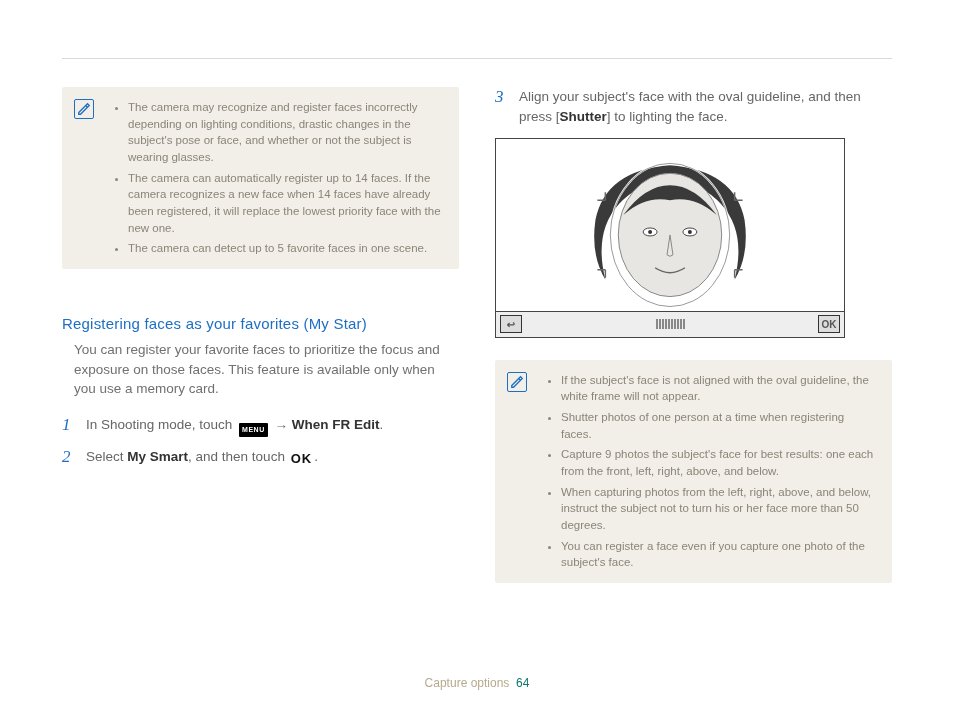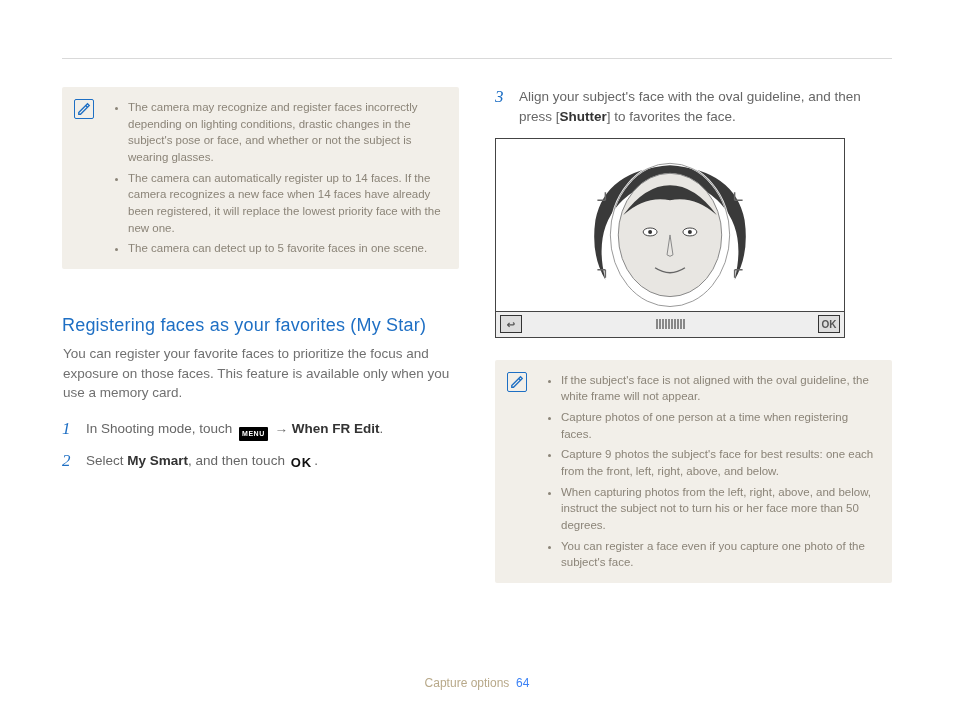--- a/index.html
+++ b/index.html
@@ -58,32 +58,32 @@
     margin:0;padding:0 0 0 14px;
     list-style:disc;
     color:var(--note-text);
     font-size:11.5px;
     line-height:1.45;
     font-weight:300;
   }
   .note-box ul li{margin-bottom:4px;}
   .note-box ul li:last-child{margin-bottom:0;}
   .h2{
-    font-size:18px;
+    font-size:15px;
     color:var(--accent);
     font-weight:300;
     margin:46px 0 8px 0;
     letter-spacing:.2px;
   }
   .intro{
     font-size:13.5px;
     line-height:1.45;
     color:#707070;
     font-weight:300;
-    margin:0 0 16px 1px;
+    margin:0 0 16px 12px;
   }
   .steps{
     margin:0;padding:0;
   }
   .step{
     display:flex;gap:10px;
     margin-bottom:10px;
     font-size:13.5px;
     line-height:1.5;
     color:#555;
@@ -148,21 +148,21 @@
     width:2px;height:100%;background:#888;
   }
   .footer{
     position:absolute;
     bottom:0;left:0;right:0;
     text-align:center;
     font-size:12px;
     color:#b8a98a;
   }
   .footer .pg{
-    color:#3b82f6;font-weight:400;
+    color:#0f766e;font-weight:400;
   }
 </style>
 </head>
 <body>
 
 <div class="page">
   <div class="hr-top"></div>
 
   <div class="cols">
 
@@ -199,21 +199,21 @@
           </div>
         </div>
       </div>
     </div>
 
     <div class="col">
       <div class="steps">
         <div class="step">
           <div class="step-num">3</div>
           <div class="step-body">
-            <span>Align your subject's face with the oval guideline, and then press [</span><b>Shutter</b><span>] to favorites the face.</span>
+            <span>Align your subject's face with the oval guideline, and then press [</span><b>Shutter</b><span>] to lighting the face.</span>
           </div>
         </div>
       </div>
 
       <div class="figure">
         <div class="fig-canvas">
           <svg viewBox="0 0 350 170" width="350" height="170">
 
             <path d="M110 140 Q90 60 175 35 Q260 60 240 140 Q255 115 250 80 Q240 30 175 25 Q110 30 100 80 Q95 115 110 140 Z" fill="#3a3a3a"></path>
 
@@ -261,21 +261,21 @@
 
       <div class="note-box">
         <div class="note-icon">
           <svg viewBox="0 0 16 16">
               <path d="M2 12 L12 2 L14 4 L4 14 L2 14 Z"></path>
               <path d="M10 4 L12 6"></path>
             </svg>
         </div>
         <ul>
           <li>If the subject's face is not aligned with the oval guideline, the white frame will not appear.</li>
-          <li>Capture photos of one person at a time when registering faces.</li>
+          <li>Shutter photos of one person at a time when registering faces.</li>
           <li>Capture 9 photos the subject's face for best results: one each from the front, left, right, above, and below.</li>
           <li>When capturing photos from the left, right, above, and below, instruct the subject not to turn his or her face more than 50 degrees.</li>
           <li>You can register a face even if you capture one photo of the subject's face.</li>
         </ul>
       </div>
 
     </div>
   </div>
 
   <div class="footer">

